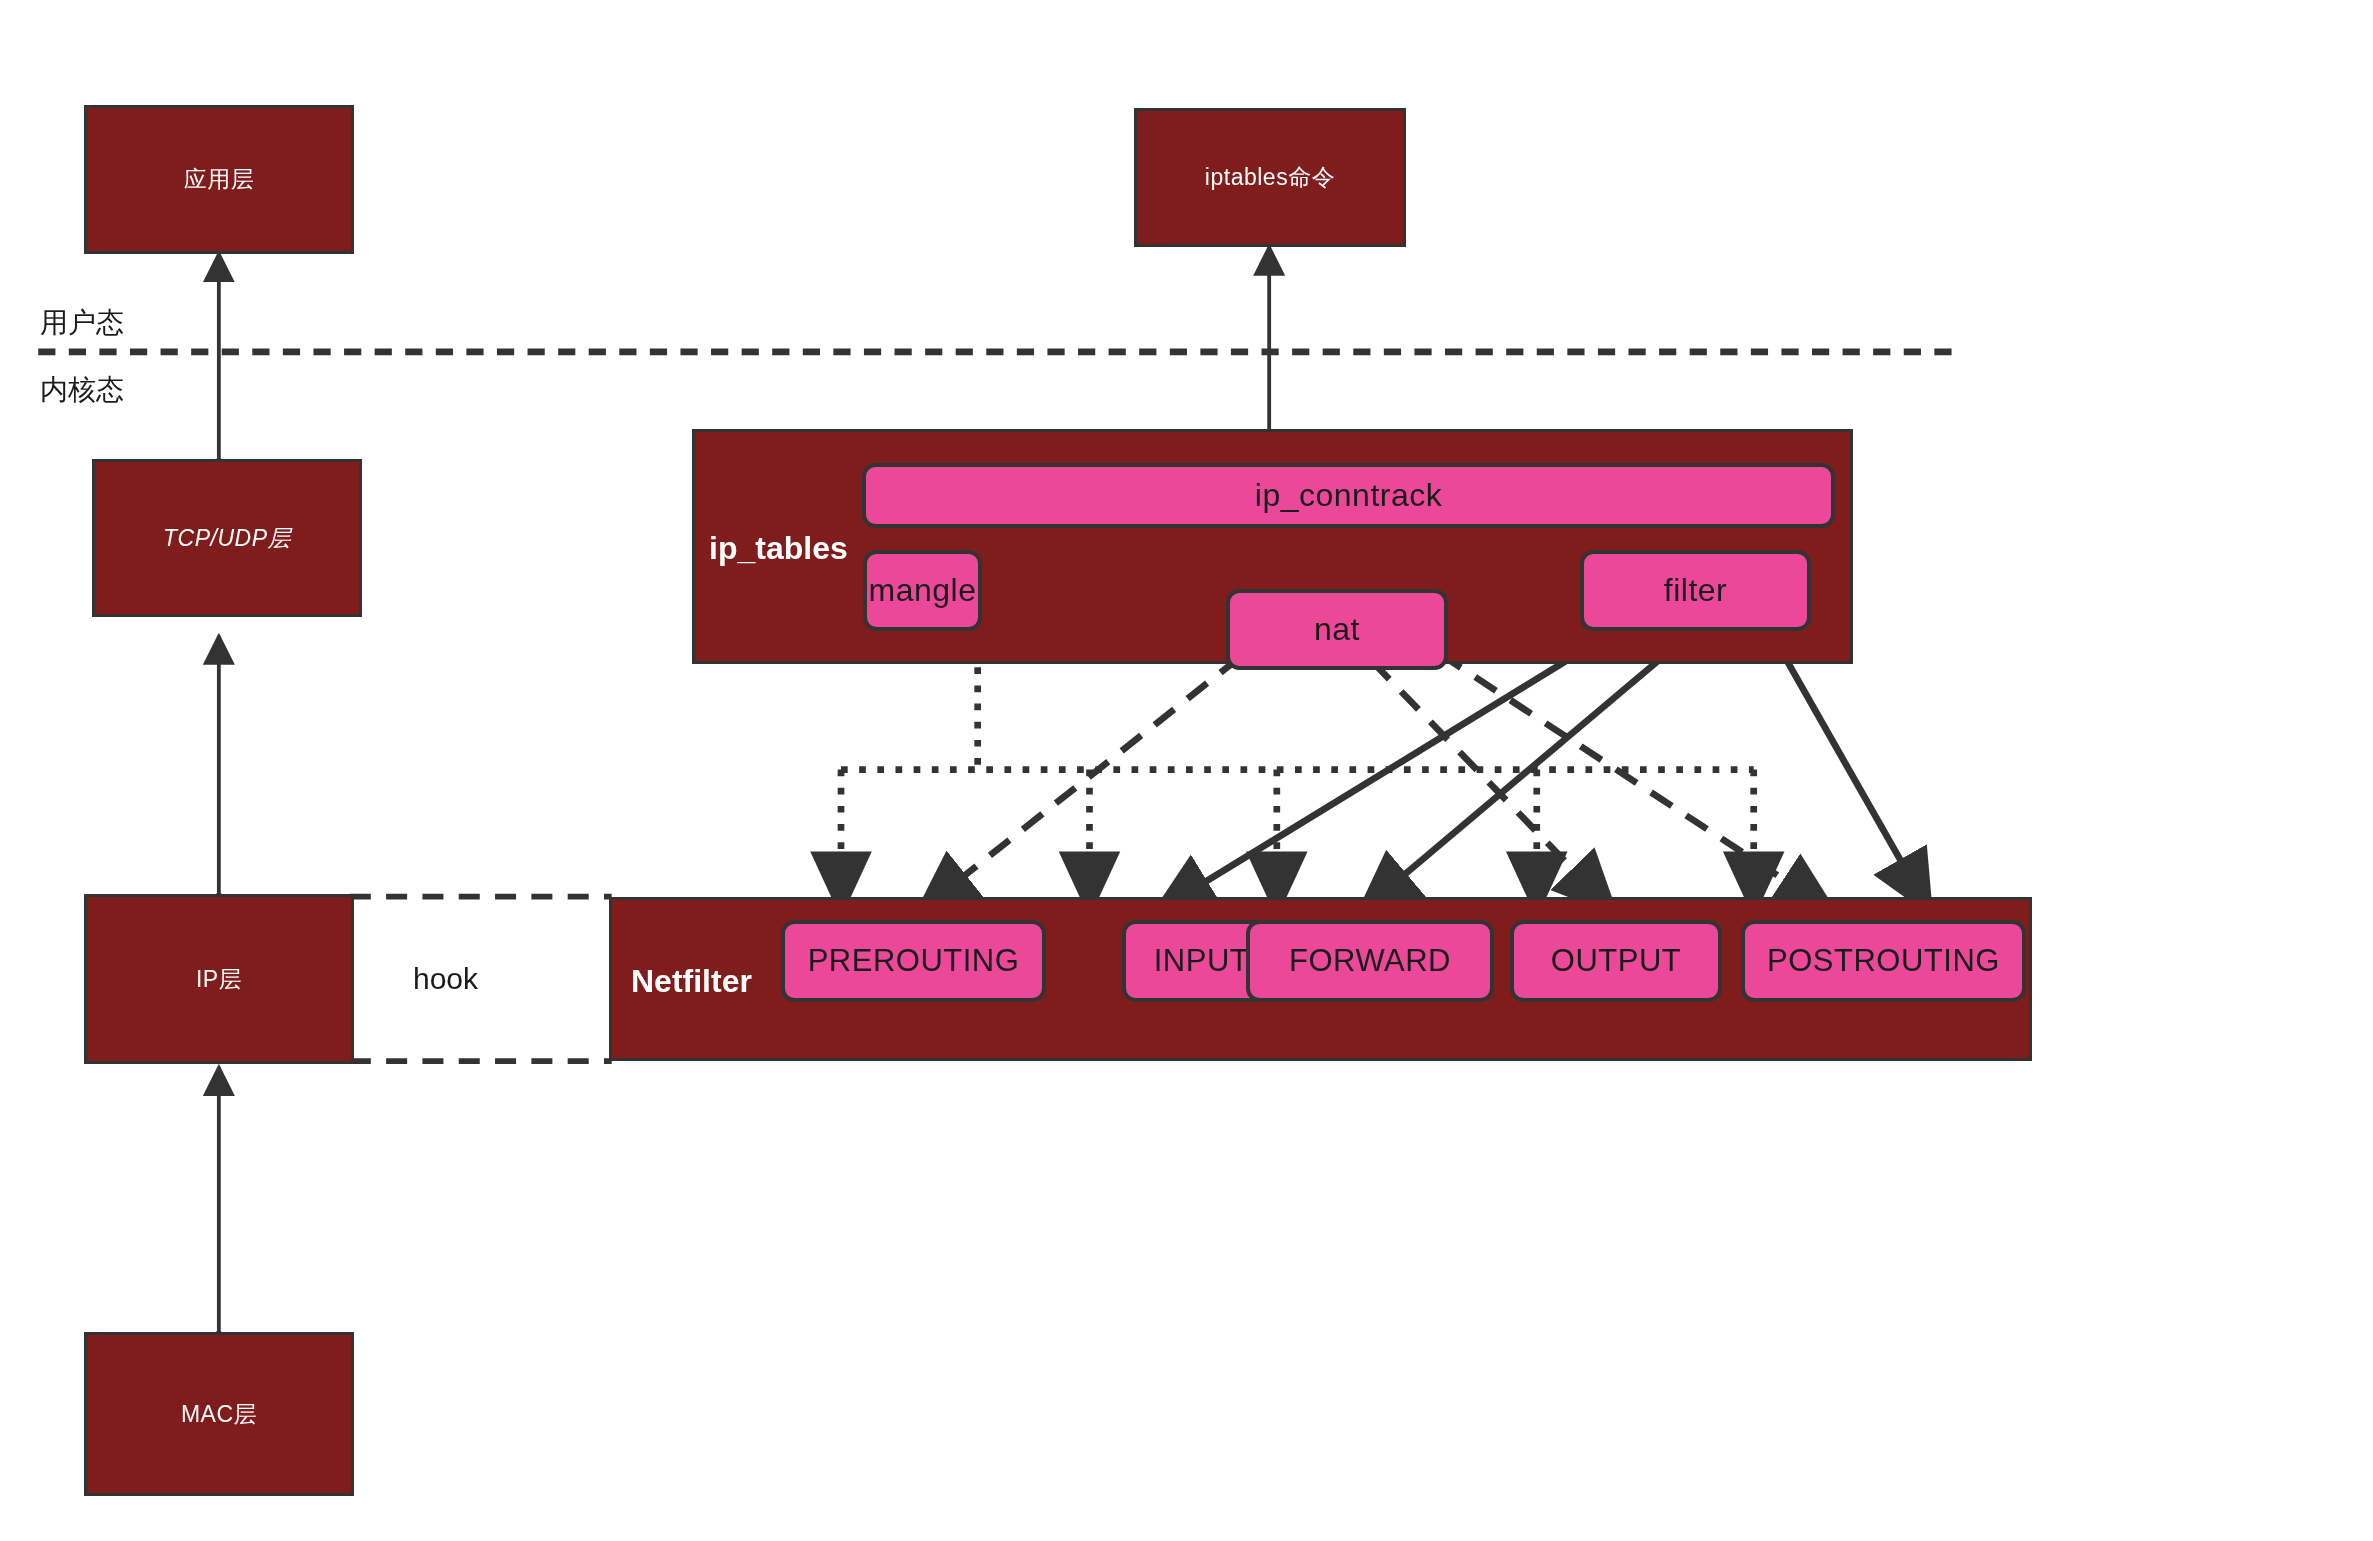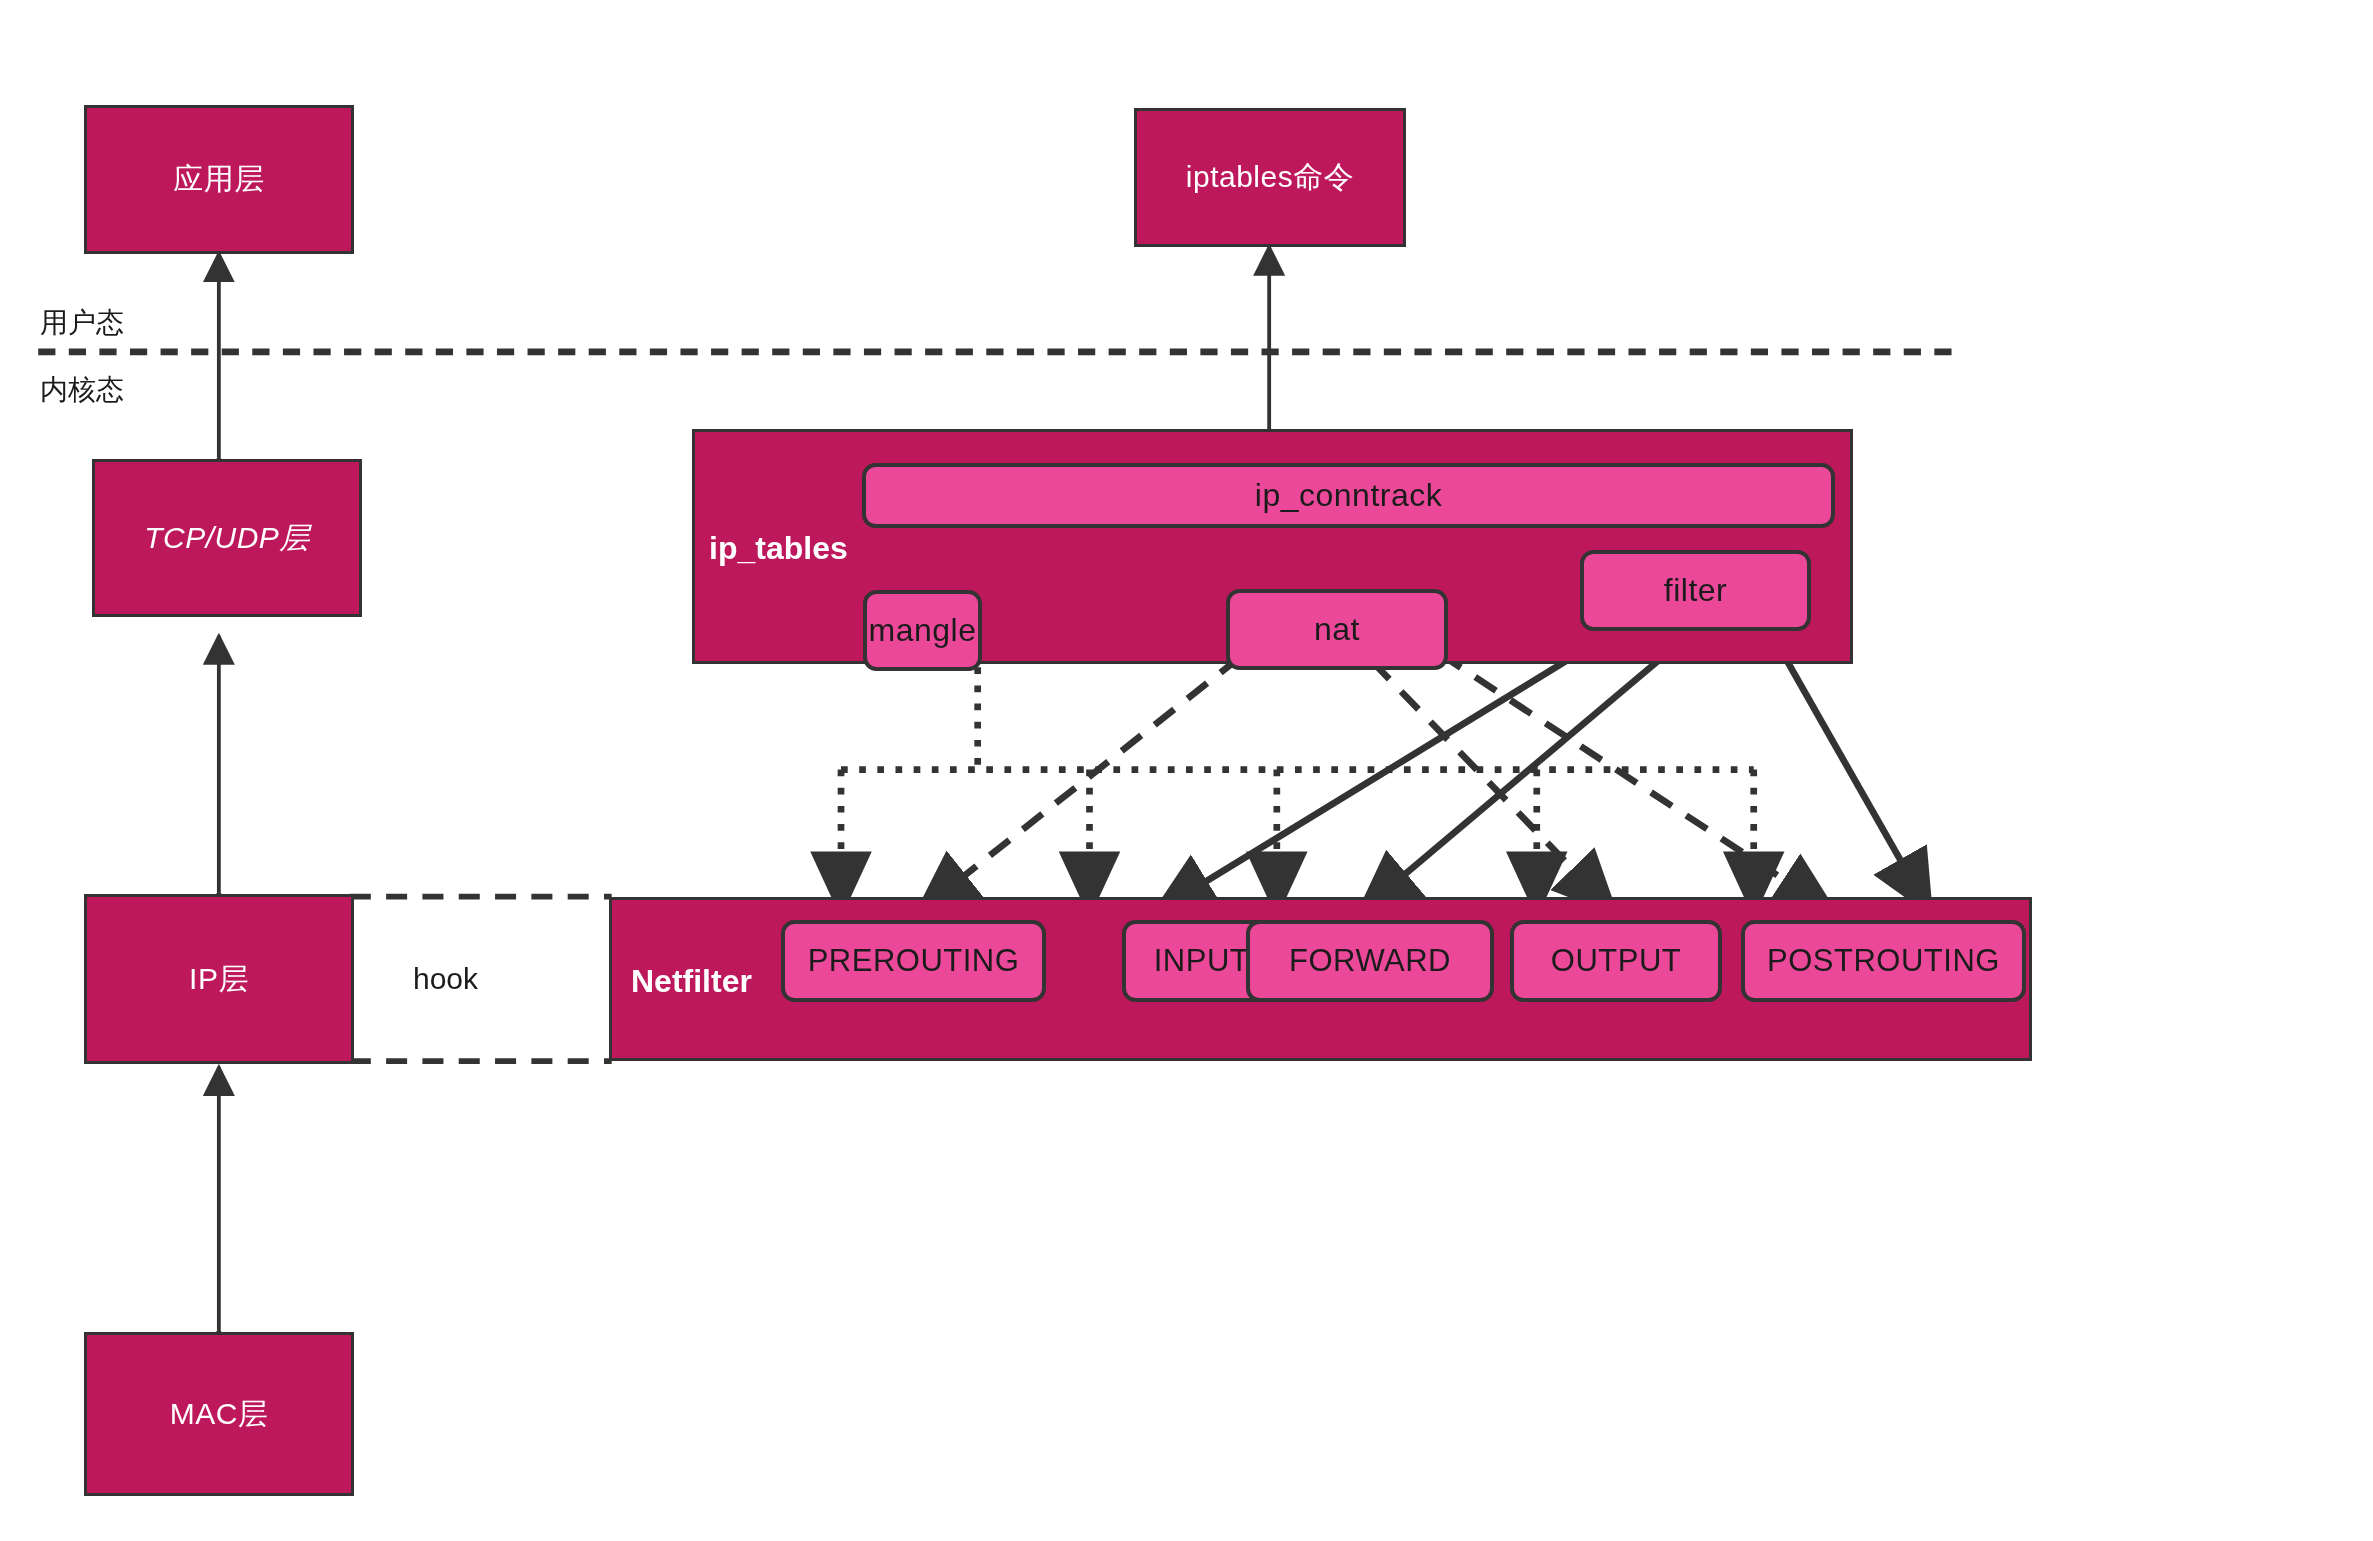--- a/index.html
+++ b/index.html
@@ -25,23 +25,23 @@
     height: 1542px;
     overflow: visible;
   }
   .node {
     position: absolute;
     box-sizing: border-box;
     display: flex;
     align-items: center;
     justify-content: center;
     color: #ffffff;
-    background: #be185d;
+    background: #7f1d1d;
     border: 3.8px solid #333333;
-    font-size: 30px;
+    font-size: 23px;
     letter-spacing: 0.5px;
   }
   .node.white {
     background: #ec4899;
     color: #1b1b1b;
     border: 4.8px solid #333333;
     border-radius: 13.4px;
   }
   .container-label {
     position: absolute;
@@ -138,21 +138,21 @@
   </div>
 
   <div class="node" style="left:692px; top:429px; width:1161px; height:235px; justify-content:flex-start;">
   </div>
   <div class="container-label" style="left:709px; top:530px;">ip_tables</div>
 
   <div class="node white" style="left:862px; top:463px; width:973px; height:65px; font-size:32px;">
     <span>ip_conntrack</span>
   </div>
 
-  <div class="node white" style="left:863px; top:550px; width:119px; height:81px; font-size:32px;margin-top:40px;">
+  <div class="node white" style="left:863px; top:550px; width:119px; height:81px; font-size:32px;">
     <span>mangle</span>
   </div>
 
   <div class="node white" style="left:1226px; top:550px; width:222px; height:81px; font-size:32px;margin-top:39px;">
     <span>nat</span>
   </div>
 
   <div class="node white" style="left:1580px; top:550px; width:231px; height:81px; font-size:32px;">
     <span>filter</span>
   </div>

